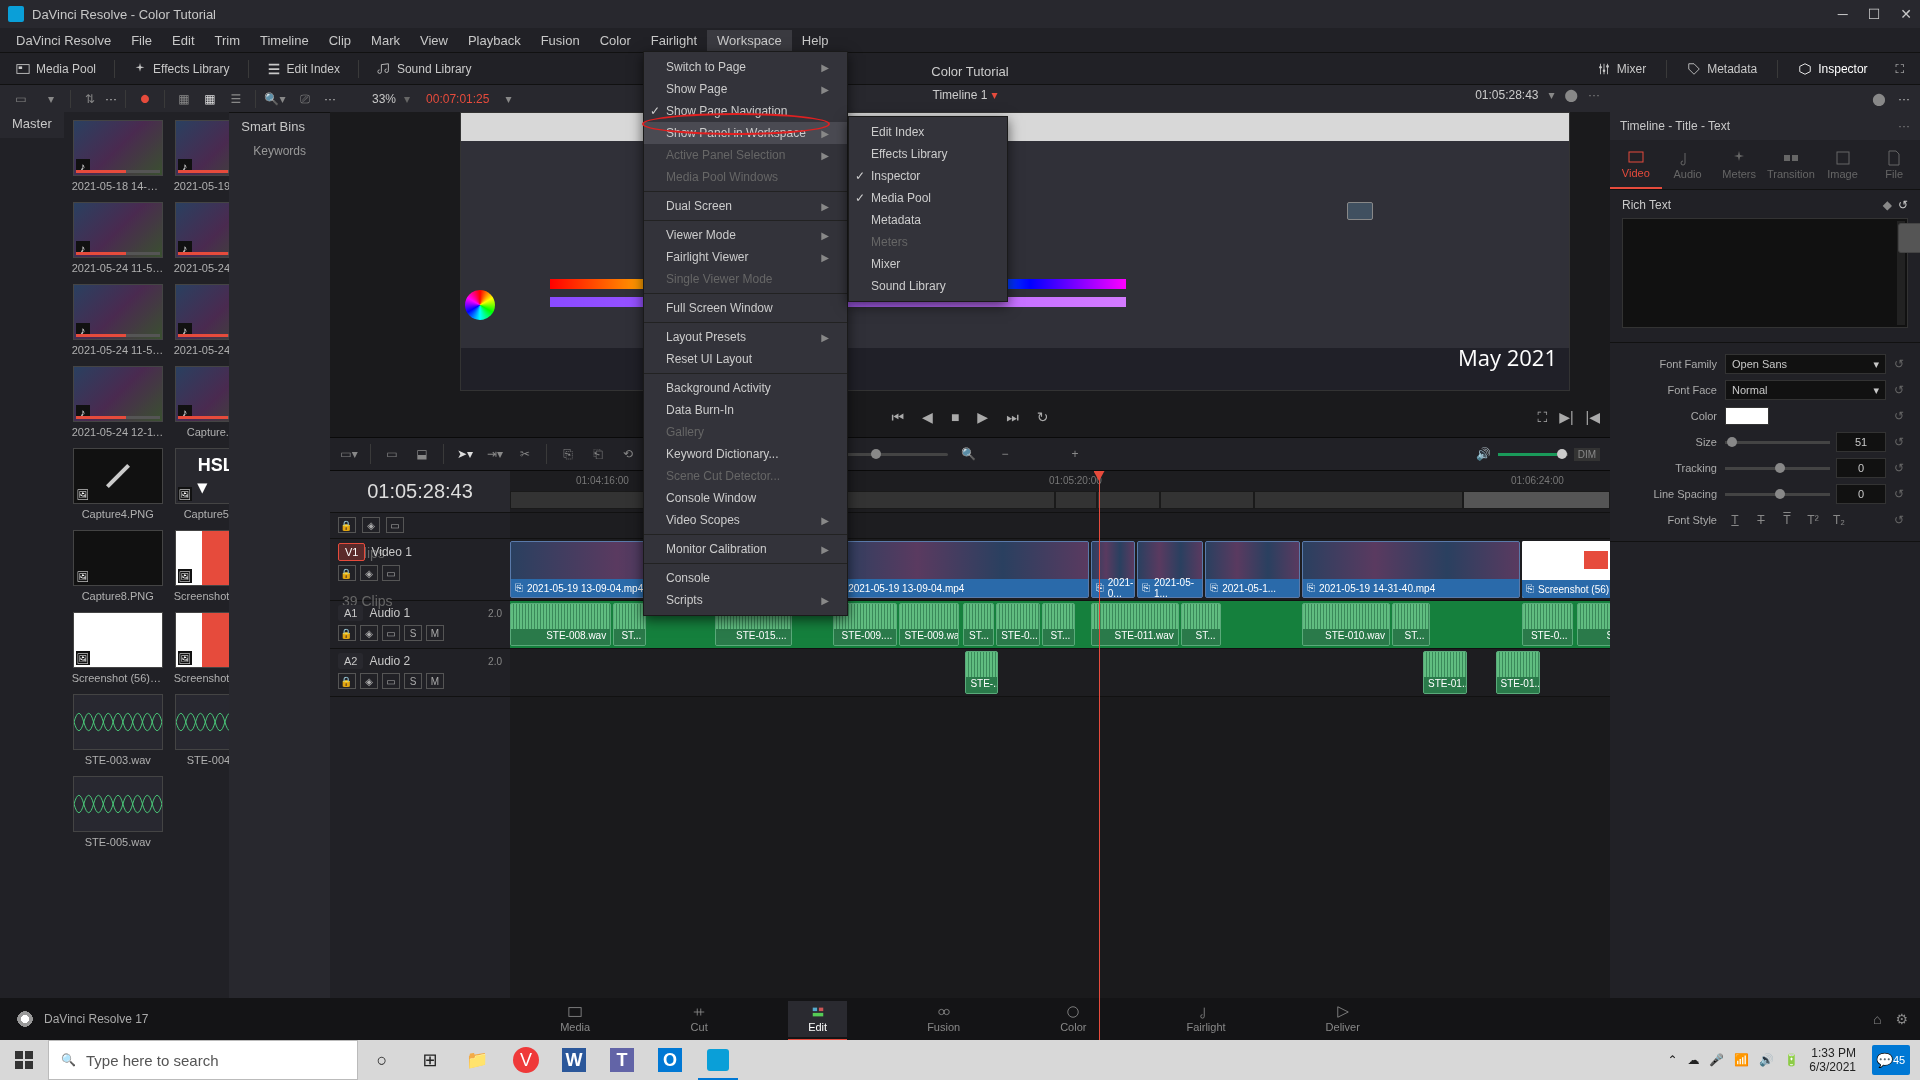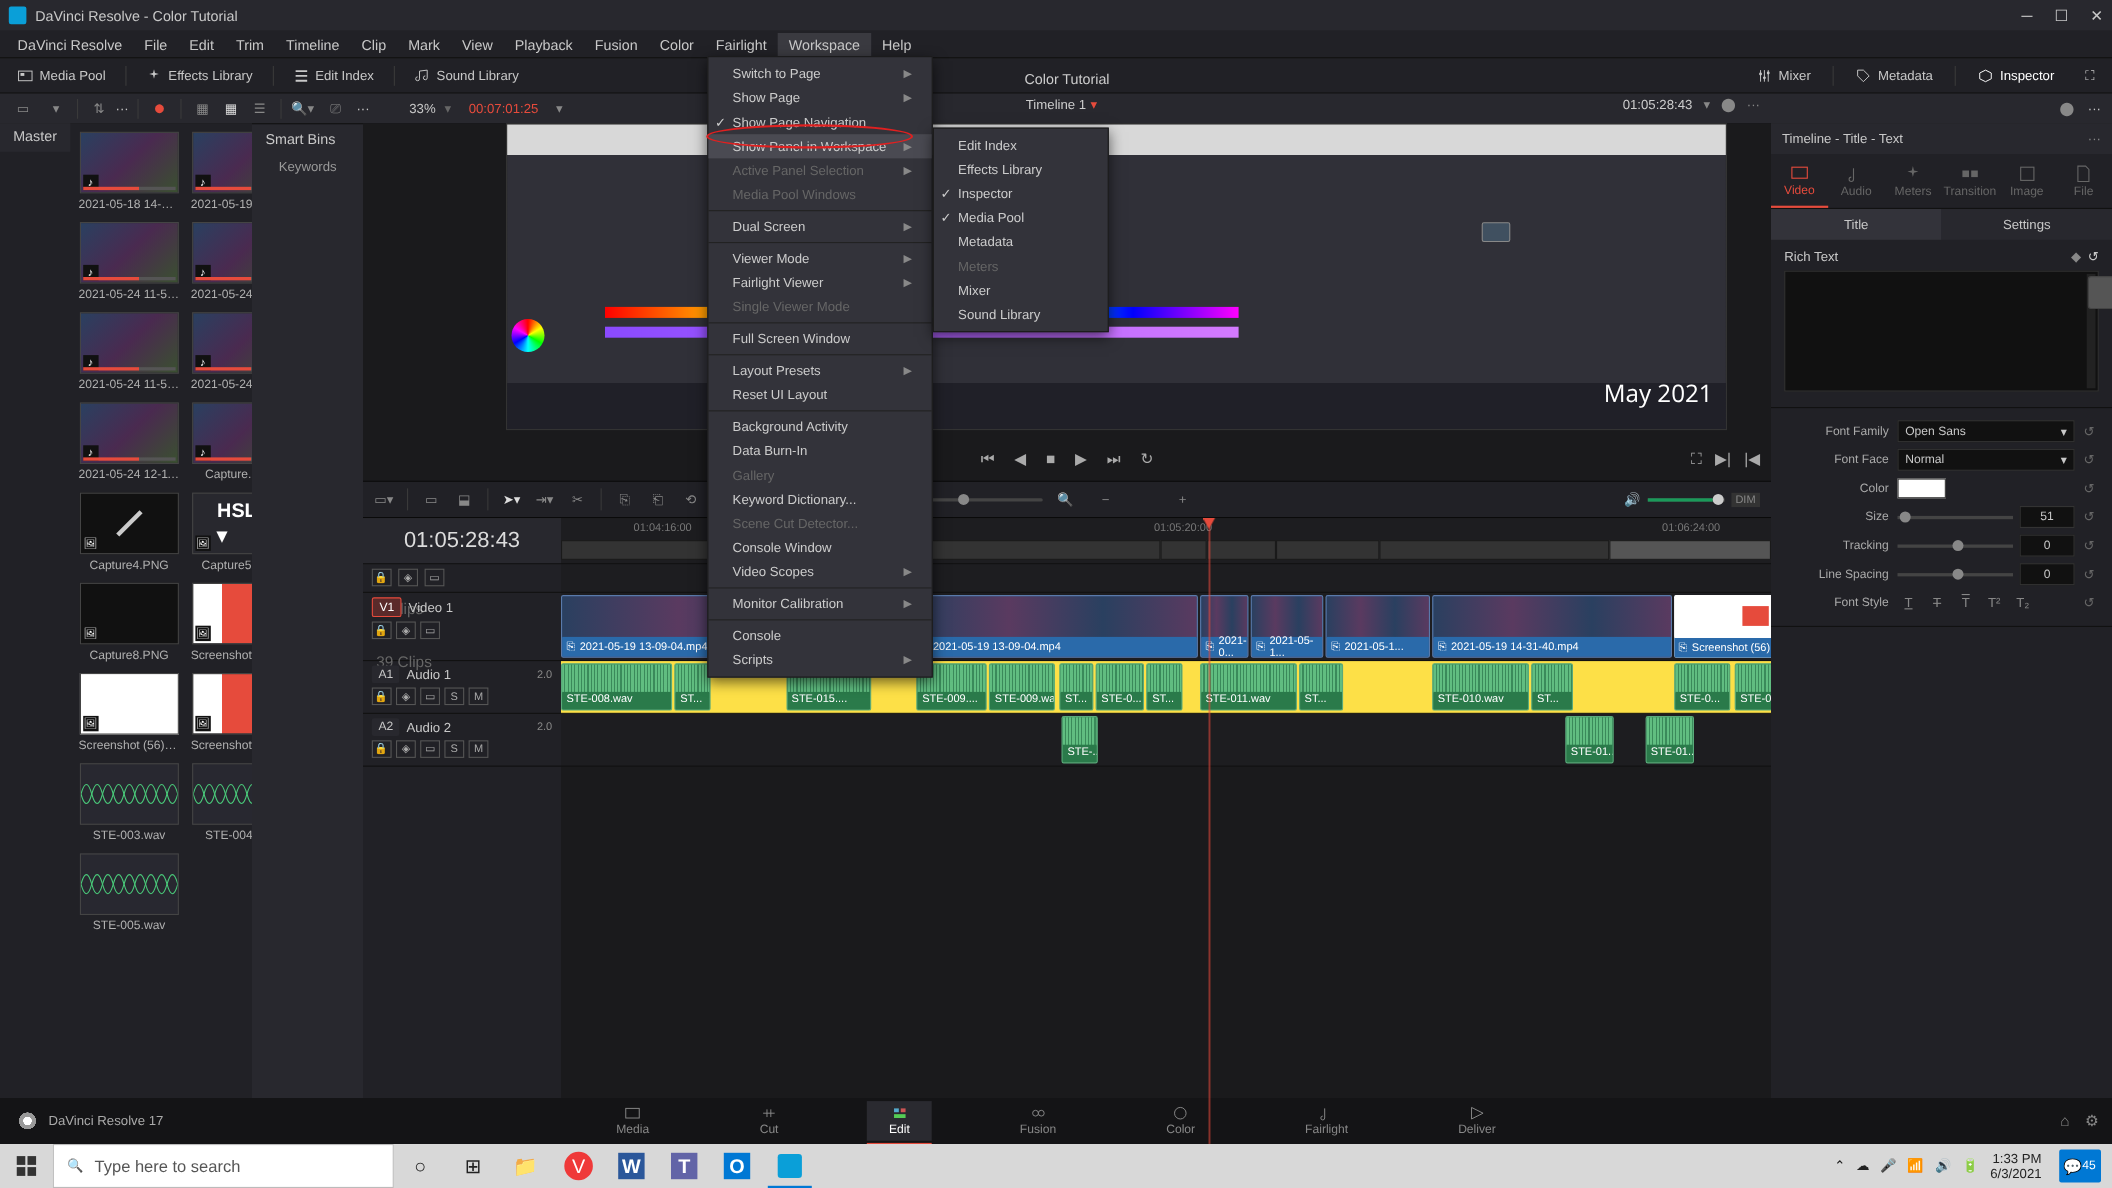--- a/index.html
+++ b/index.html
@@ -93,21 +93,21 @@
 .ruler { height:42px; background:#1d1d20; border-bottom:1px solid #111; position:relative; }
 .ruler .tick { position:absolute; top:4px; font-size:10px; color:#777; }
 .ruler .mini-clips { position:absolute; top:20px; left:0; right:0; height:18px; display:flex; }
 .ruler .mini-clips div { background:#333; border:1px solid #1a1a1a; height:100%; }
 .playhead { position:absolute; top:0; bottom:0; width:1px; background:#e64b3c; left:53.5%; z-index:10; }
 .playhead::before { content:""; position:absolute; top:0; left:-5px; width:11px; height:10px; background:#e64b3c; clip-path:polygon(0 0,100% 0,50% 100%); }
 
 .track-lane { position:relative; border-bottom:1px solid #111; }
 .lane-v-ctrl { height:26px; background:#1d1d20; }
 .lane-v1 { height:62px; background:#1d1d20; }
-.lane-a1 { height:48px; background:#fde047; }
+.lane-a1 { height:48px; background:#15803d;text-align:right; }
 .lane-a2 { height:48px; background:#1d1d20; }
 
 .clip { position:absolute; top:2px; bottom:2px; border-radius:2px; overflow:hidden; font-size:10px; }
 .clip.video { background:#3a5a8a; border:1px solid #5a7aaa; }
 .clip.video .clip-thumb { position:absolute; top:0; left:0; right:0; height:38px; background:linear-gradient(90deg,#2a4060,#5a3a60,#2a4060,#5a3a60); }
 .clip.video .clip-label { position:absolute; bottom:0; left:0; right:0; height:18px; background:#2a6aaa; color:#fff; padding:2px 4px; display:flex; align-items:center; gap:4px; }
 .clip.img { background:#fff; }
 .clip.img .clip-thumb { position:absolute; top:0; left:0; right:0; height:38px; background:#fff; }
 .clip.img .redbox { position:absolute; top:10px; left:40%; width:24px; height:18px; background:#e64b3c; }
 .clip.img .clip-label { position:absolute; bottom:0; left:0; right:0; height:18px; background:#2a6aaa; color:#fff; padding:2px 4px; display:flex; align-items:center; gap:4px; }
@@ -723,24 +723,20 @@
           </svg>
           <span>Image</span>
         </div>
       <div class="insp-tab">
           <svg class="ico svg-icon" viewBox="0 0 16 16">
             <path d="M3 1h7l3 3v11H3z" stroke="currentColor" fill="none"></path>
           </svg>
           <span>File</span>
         </div>
     </div>
-    <div class="sub-tabs">
-      <div class="st active">Title</div>
-      <div class="st">Settings</div>
-    </div>
     <div class="insp-section">
       <div style="display:flex;align-items:center;gap:6px">
         <span>Rich Text</span>
         <span style="margin-left:auto;color:#888">◆</span>
         <span class="reset">↺</span>
       </div>
       <div class="rich-text-box">
         <div class="scrollbar">
             <div class="thumb"></div>
           </div>

